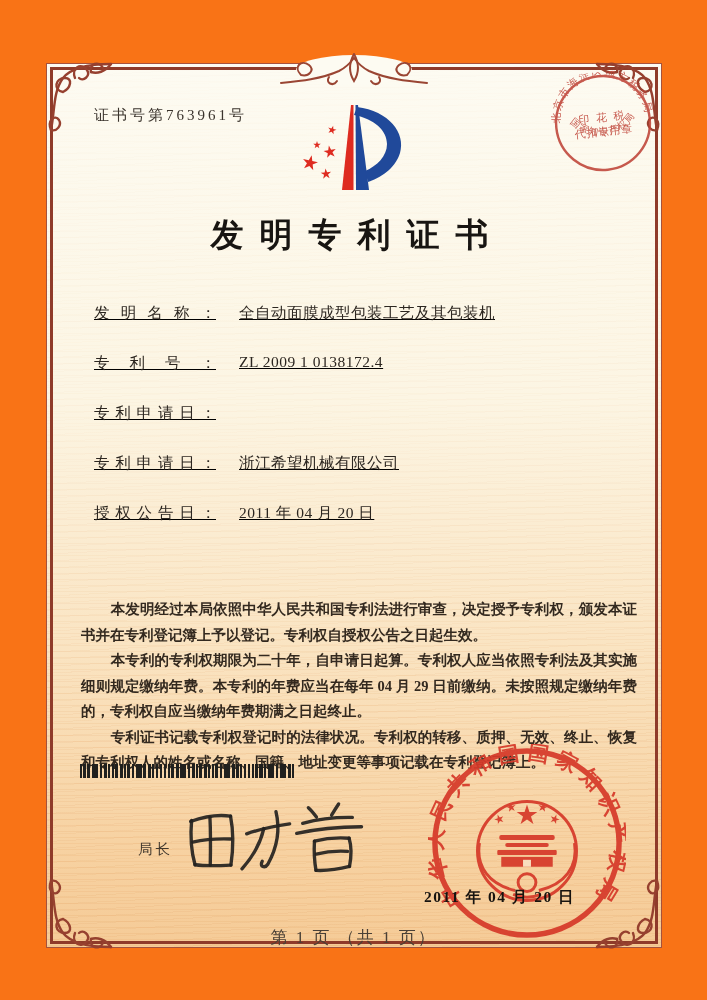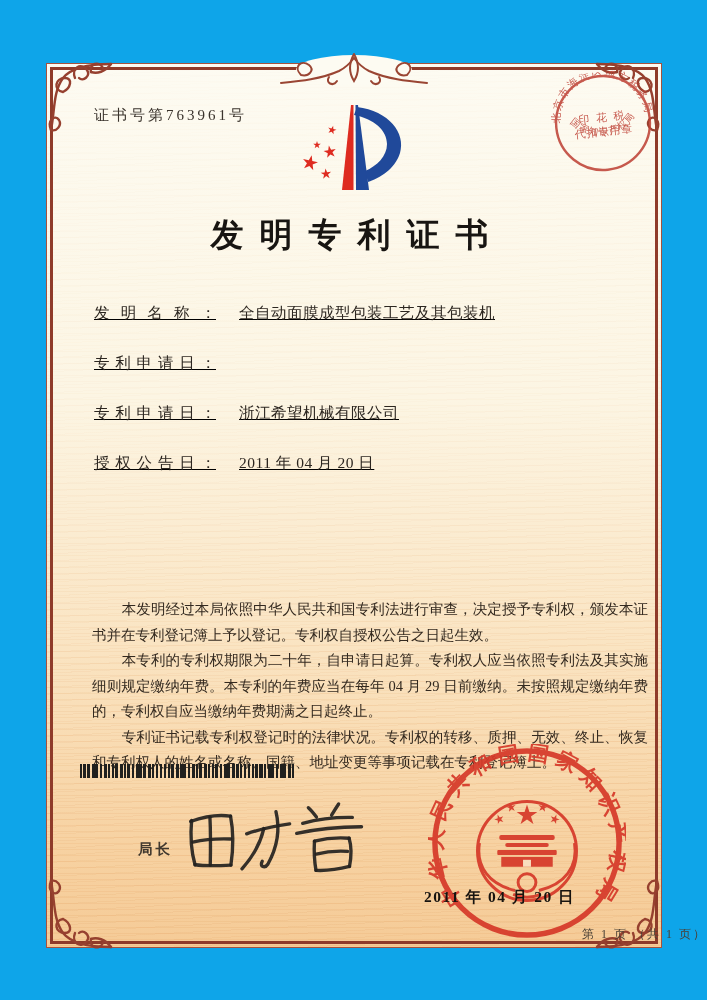--- a/index.html
+++ b/index.html
@@ -1,16 +1,16 @@
 <!DOCTYPE html>
 <html><head>
 <meta charset="utf-8">
 <style>
   html,body{margin:0;padding:0;background:#e8e4da;}
-  .page{position:relative;width:707px;height:1000px;background:#0ea5e9;overflow:hidden;
+  .page{position:relative;width:707px;height:1000px;background:#f97316;overflow:hidden;
         font-family:"Liberation Serif","DejaVu Serif",serif;}
   
   .paper{position:absolute;left:46px;top:63px;width:616px;height:885px;
          background:linear-gradient(180deg,#fdfbf2 0%,#fcf5e3 38%,#fae4c2 66%,#f7d2a2 88%,#f5cb97 100%);}
   .guilloche{position:absolute;inset:0;pointer-events:none;
          background:
            repeating-linear-gradient(180deg, rgba(222,140,70,0.14) 0 1px, transparent 1px 6px),
            repeating-linear-gradient(177deg, rgba(222,140,70,0.10) 0 1px, transparent 1px 7px);
          -webkit-mask-image:linear-gradient(180deg,rgba(0,0,0,0.10) 0%,rgba(0,0,0,0.25) 45%,rgba(0,0,0,0.75) 75%,rgba(0,0,0,0.9) 100%);
          mask-image:linear-gradient(180deg,rgba(0,0,0,0.10) 0%,rgba(0,0,0,0.25) 45%,rgba(0,0,0,0.75) 75%,rgba(0,0,0,0.9) 100%);}
@@ -29,39 +29,39 @@
   .logo{position:absolute;left:286px;top:97px;}
   .tax-stamp{position:absolute;left:552px;top:72px;transform:rotate(-6deg);opacity:0.88;}
   .title{position:absolute;left:0;top:213px;width:100%;text-align:center;
          font-size:33px;font-weight:bold;letter-spacing:16px;padding-left:8px;box-sizing:border-box;color:#181512;}
 
   .fields{position:absolute;left:94px;top:303px;width:540px;text-decoration:underline;}
   .row{display:flex;margin-bottom:29px;font-size:15.5px;color:#2c2620;}
   .row .lbl{width:122px;text-align:justify;text-align-last:justify;flex:none;}
   .row .val{margin-left:23px;letter-spacing:0.5px;white-space:nowrap;}
 
-  .body-text{position:absolute;left:92px;top:597px;width:556px;}
+  .body-text{position:absolute;left:81px;top:597px;width:556px;font-weight:bold;}
   .body-text p{margin:0;font-size:14.5px;line-height:25.5px;text-indent:2.05em;
                color:#33291f;text-align:justify;}
 
   .barcode{position:absolute;left:80px;top:764px;width:214px;height:14px;
      background:
        repeating-linear-gradient(90deg,#20201e 0 2px,transparent 2px 4px),
        repeating-linear-gradient(90deg,#20201e 0 1px,transparent 1px 7px),
        repeating-linear-gradient(90deg,transparent 0 3px,#20201e 3px 5px,transparent 5px 11px);}
 
-  .signer-title{position:absolute;left:138px;top:840px;font-size:14.5px;letter-spacing:3px;color:#41382e;font-weight:bold;}
+  .signer-title{position:absolute;left:138px;top:840px;font-size:14.5px;letter-spacing:3px;color:#41382e;}
   .signature{position:absolute;left:182px;top:798px;transform:rotate(-3deg);}
   .signature path{stroke:#24221f;fill:none;stroke-width:3.1;stroke-linecap:round;stroke-linejoin:round;opacity:0.92;}
 
   .office-seal{position:absolute;left:428px;top:744px;opacity:0.93;}
   .issue-date{position:absolute;left:424px;top:887px;font-size:15.5px;font-weight:600;
               letter-spacing:1.5px;color:#17130f;z-index:5;}
-  .footer{position:absolute;left:0;top:926px;width:100%;text-align:right;
-          font-size:12px;letter-spacing:2px;color:#4a4036;}
+  .footer{position:absolute;left:0;top:926px;width:100%;text-align:center;
+          font-size:17px;letter-spacing:2px;color:#4a4036;}
   .seal-text{font-family:"Liberation Serif",serif;font-weight:bold;}
 </style>
 </head>
 <body>
 
 <div class="page">
   <div class="paper">
     <div class="guilloche"></div>
     <div class="frame-outer">
       <div class="frame-inner"></div>
@@ -143,20 +143,24 @@
     <text x="50" y="48" font-size="10.5" fill="#bf4438" text-anchor="middle" letter-spacing="2">印 花 税</text>
     <text x="50" y="62" font-size="10.5" fill="#bf4438" text-anchor="middle" letter-spacing="1">代扣专用章</text>
   </svg>
 
   <div class="title">发明专利证书</div>
 
   <div class="fields">
     <div class="row">
       <span class="lbl">发明名称：</span>
       <span class="val">全自动面膜成型包装工艺及其包装机</span>
+    </div>
+    <div class="row">
+      <span class="lbl">专利号：</span>
+      <span class="val">ZL 2009 1 0138172.4</span>
     </div>
     <div class="row">
       <span class="lbl">专利申请日：</span>
     </div>
     <div class="row">
       <span class="lbl">专利申请日：</span>
       <span class="val">浙江希望机械有限公司</span>
     </div>
     <div class="row">
       <span class="lbl">授权公告日：</span>

